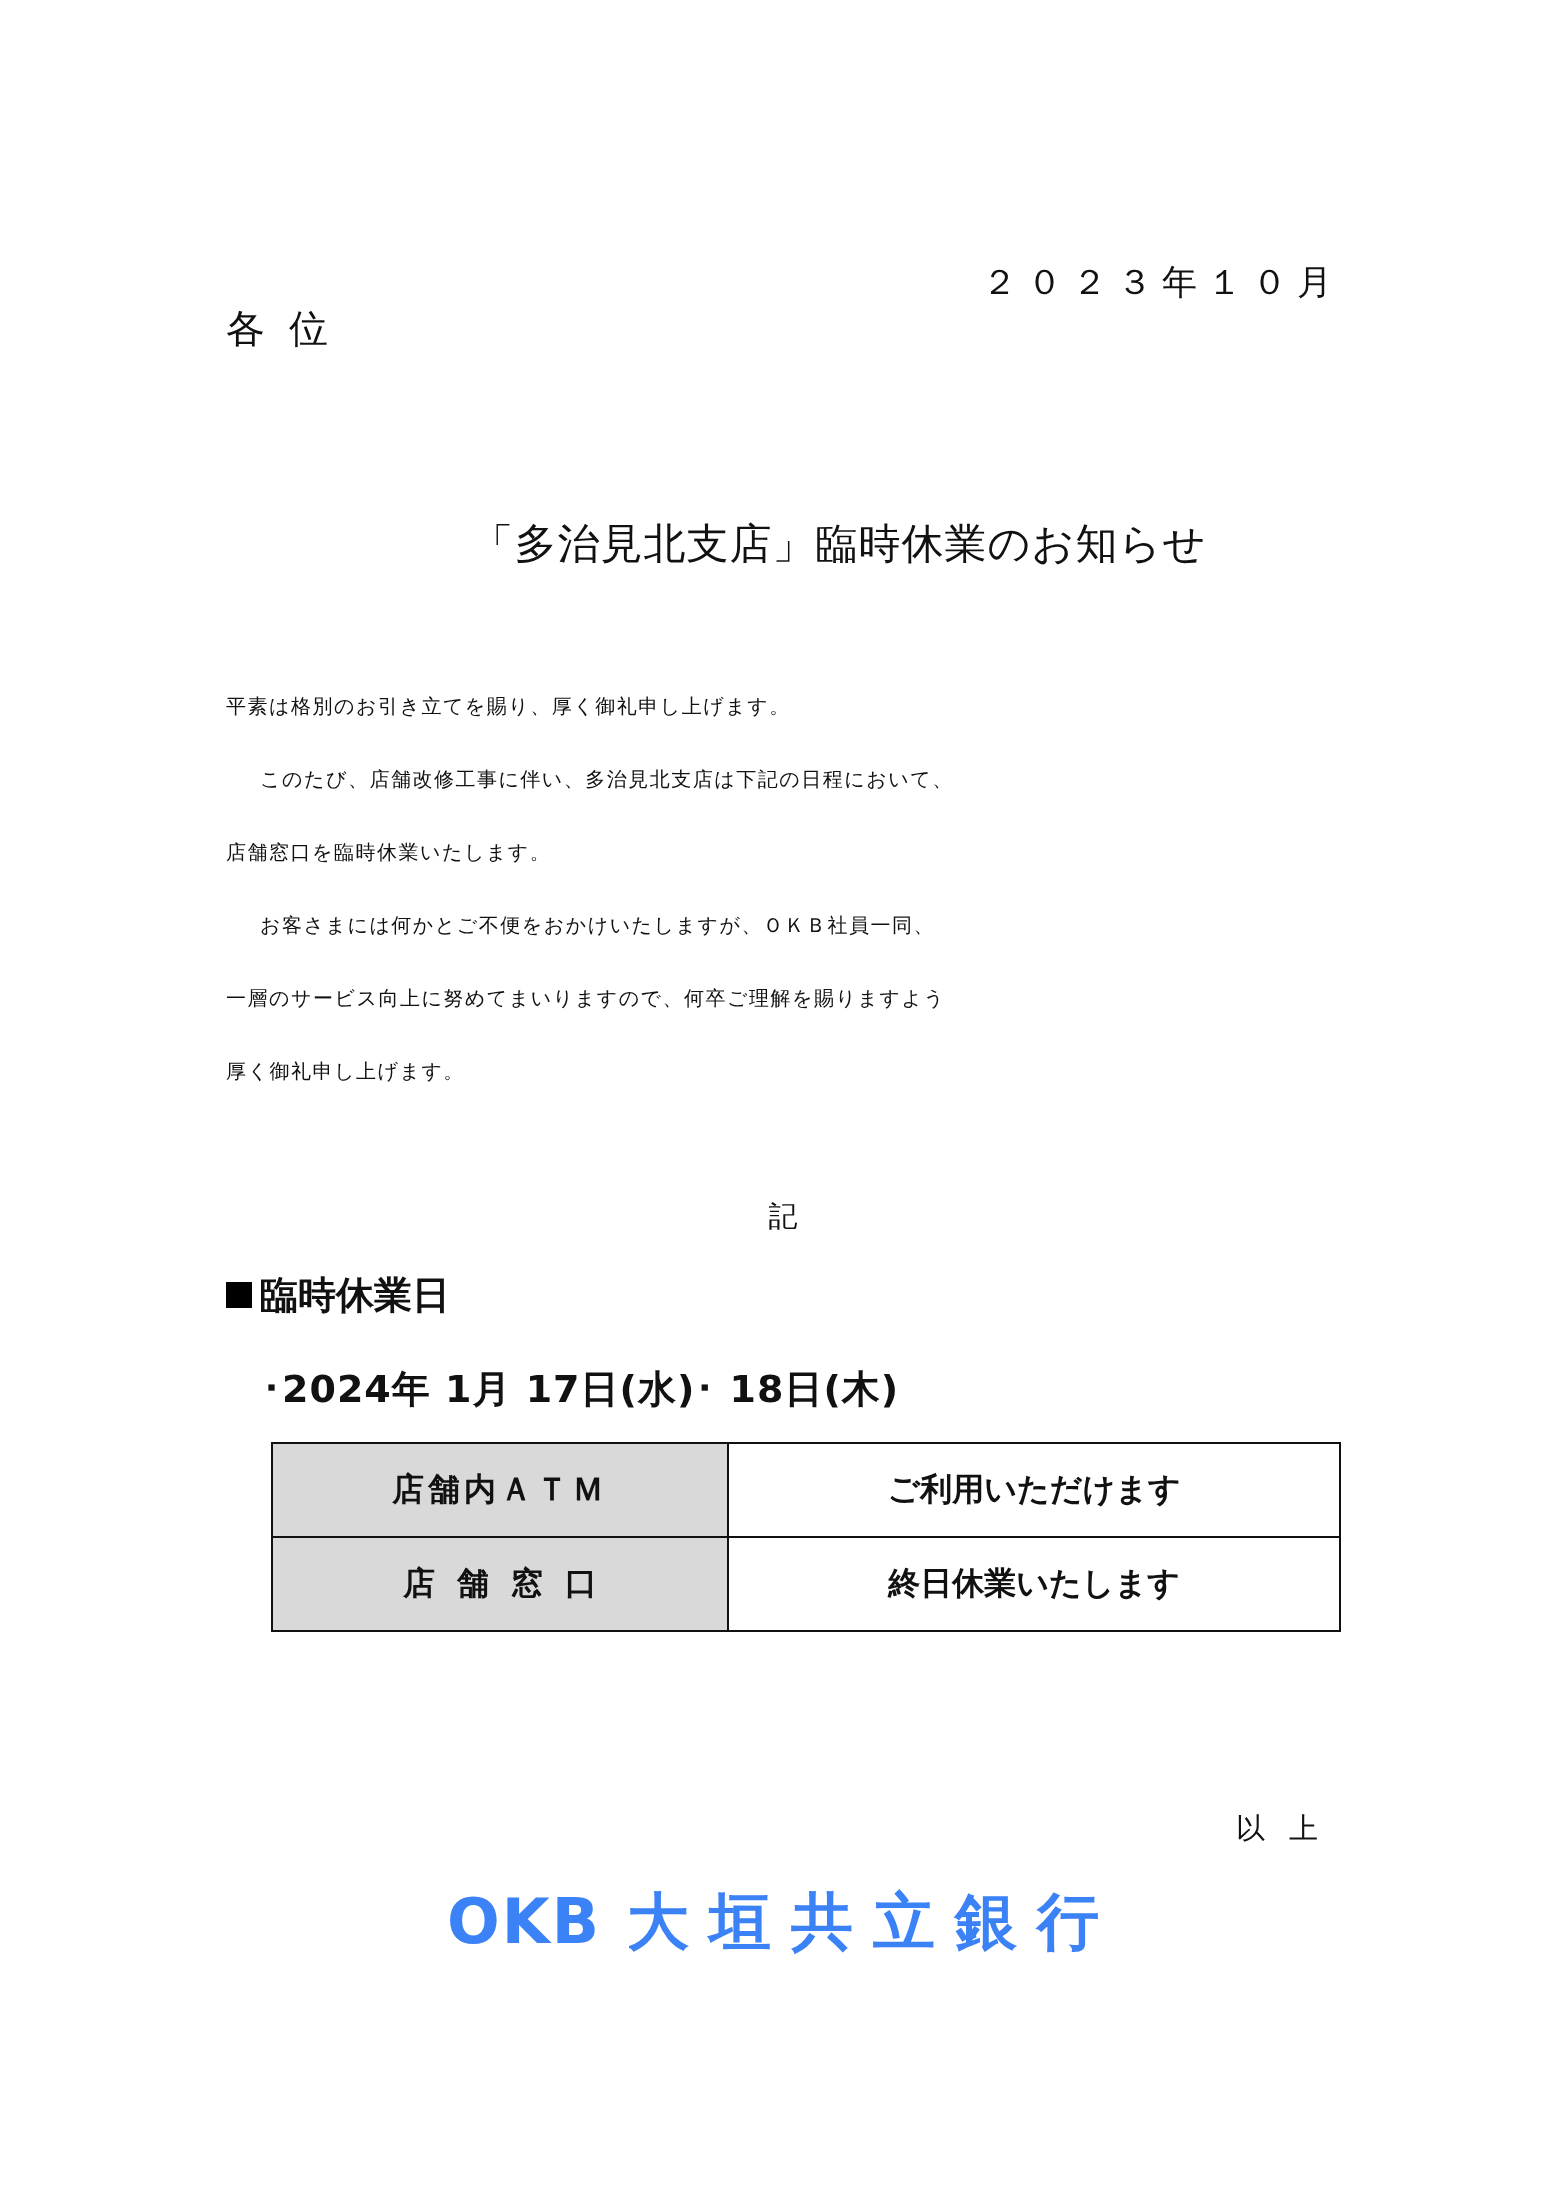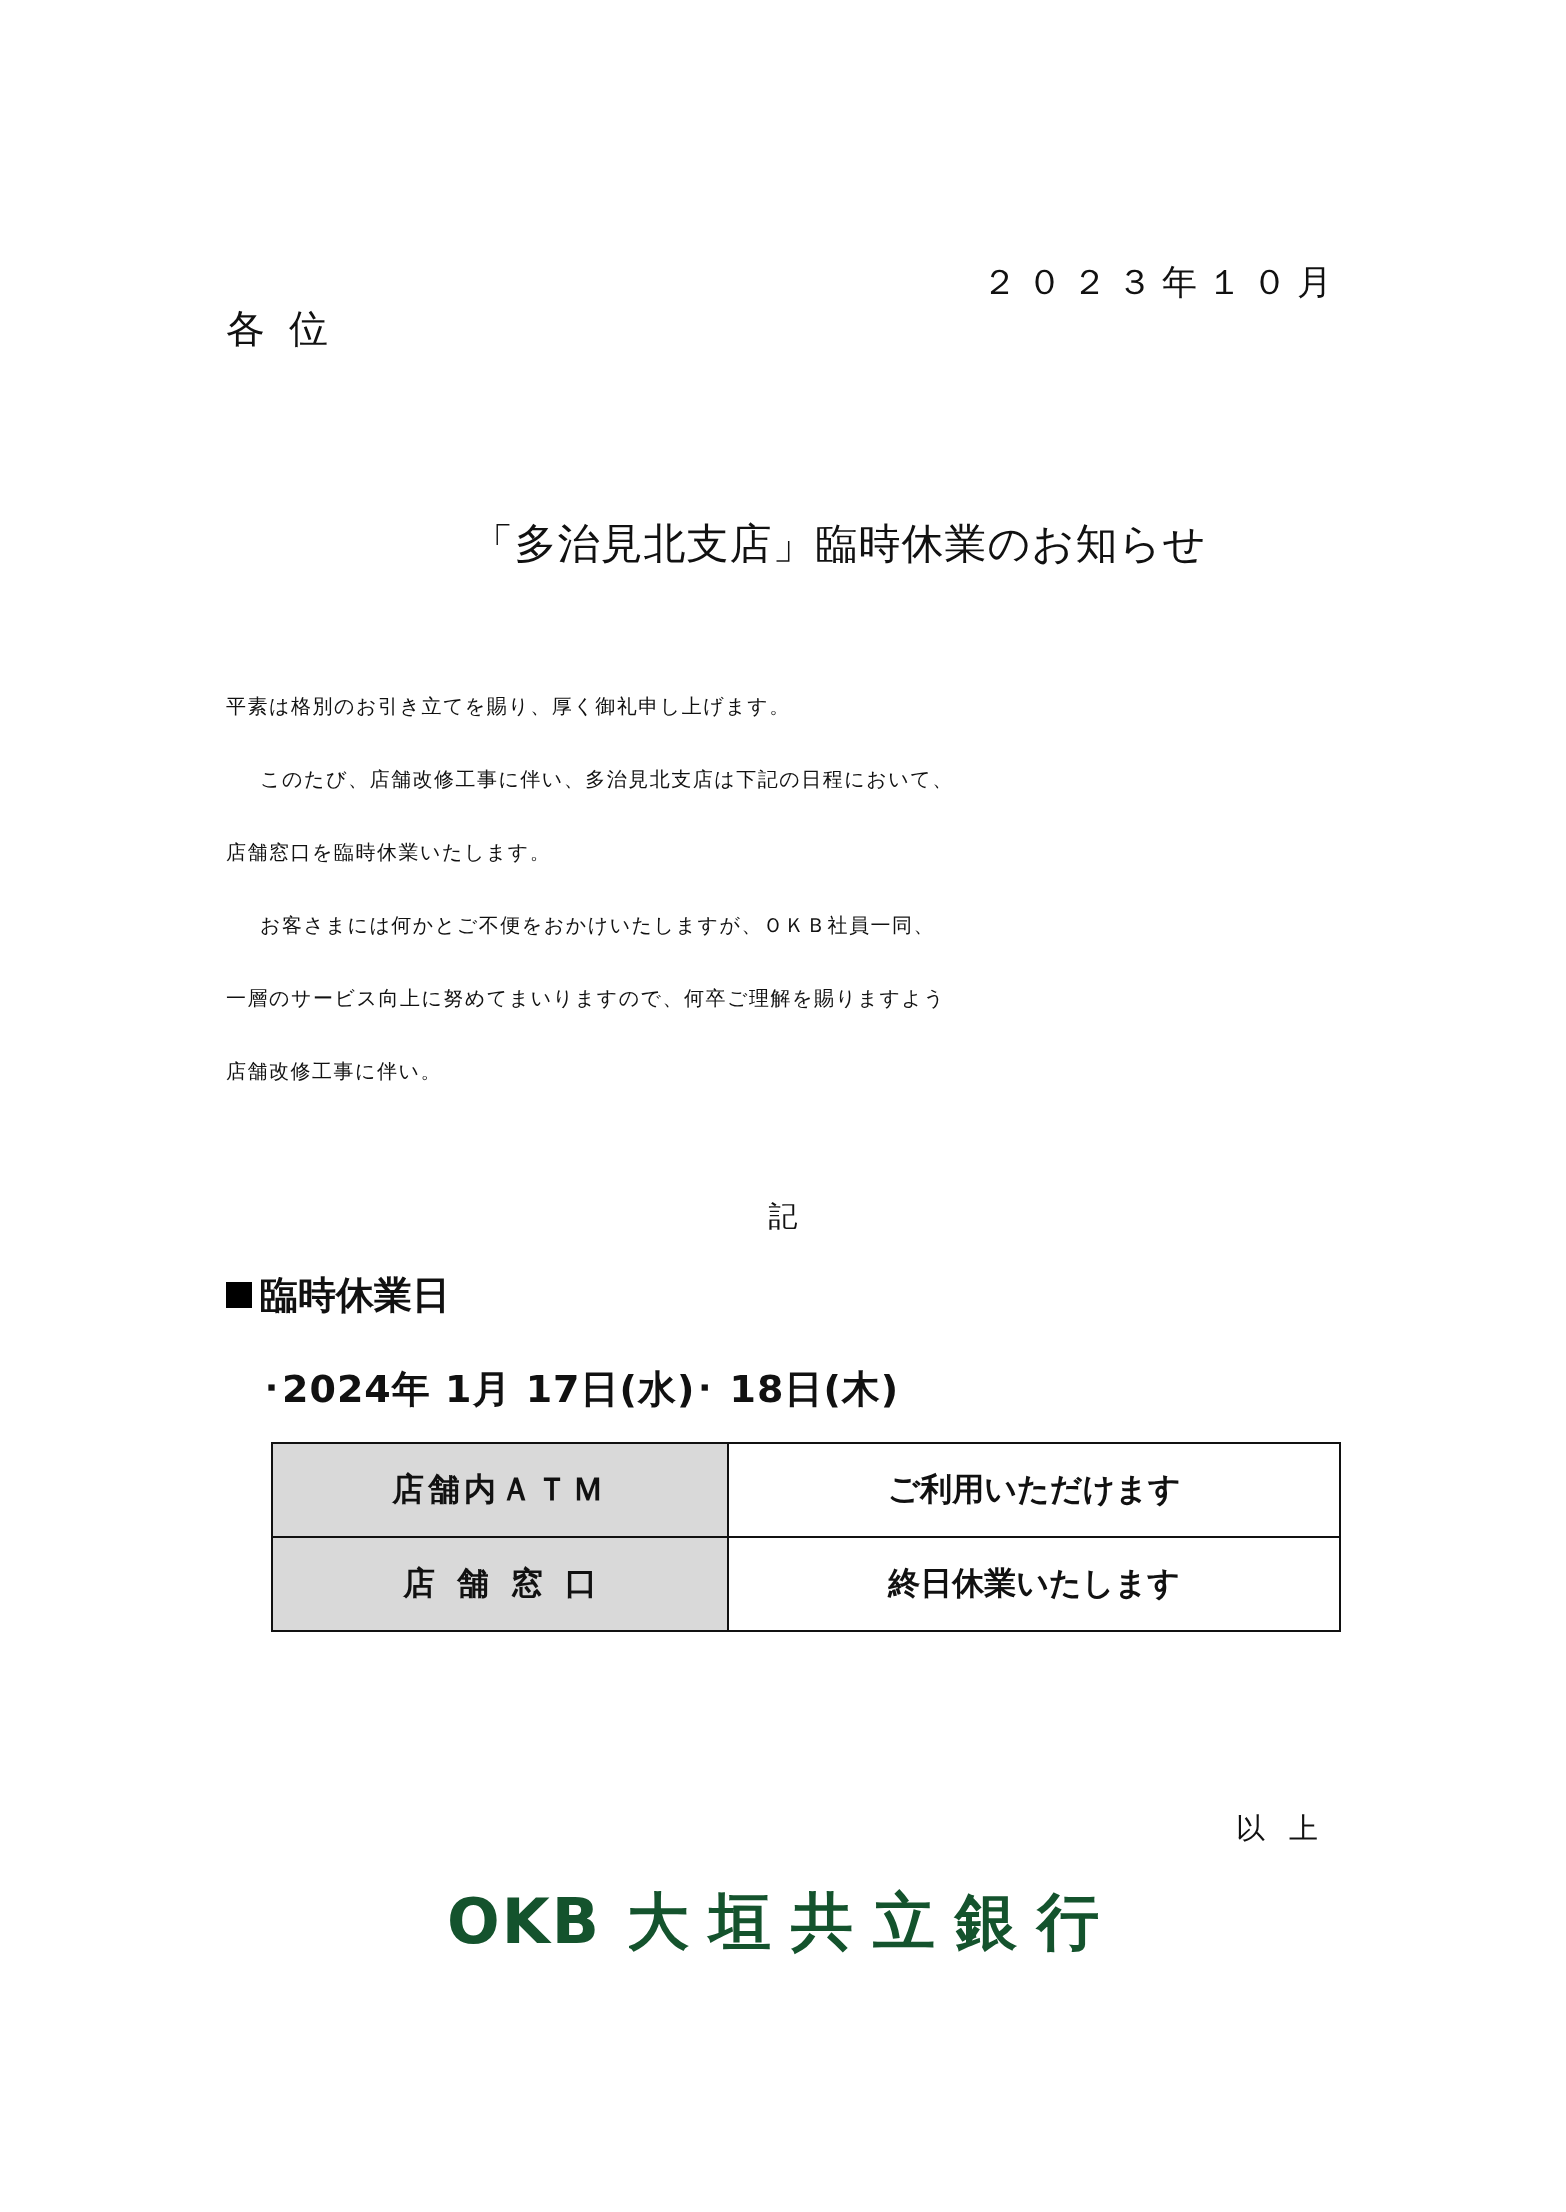--- a/index.html
+++ b/index.html
@@ -114,40 +114,40 @@
       line-height: 40px;
     }
     .logo {
       left: 0;
       width: 1566px;
       text-align: center;
       top: 1884px;
       font-size: 62px;
       line-height: 76px;
       font-weight: bold;
-      color: #14532d;
+      color: #3b82f6;
       font-family: "DejaVu Sans", "Liberation Sans", sans-serif;
     }
     .logo .logo-en { letter-spacing: 2px; margin-right: 26px; }
     .logo .logo-jp { letter-spacing: 20px; }
   </style>
 </head>
 <body>
 
 <div class="abs date">２０２３年１０月</div>
 <div class="abs addressee">各位</div>
 
 <div class="abs title">「多治見北支店」臨時休業のお知らせ</div>
 
 <div class="abs body-line" style="top:686px;">平素は格別のお引き立てを賜り、厚く御礼申し上げます。</div>
 <div class="abs body-line indent" style="top:759px;">このたび、店舗改修工事に伴い、多治見北支店は下記の日程において、</div>
 <div class="abs body-line" style="top:832px;">店舗窓口を臨時休業いたします。</div>
 <div class="abs body-line indent" style="top:905px;">お客さまには何かとご不便をおかけいたしますが、ＯＫＢ社員一同、</div>
 <div class="abs body-line" style="top:978px;">一層のサービス向上に努めてまいりますので、何卒ご理解を賜りますよう</div>
-<div class="abs body-line" style="top:1051px;">店舗改修工事に伴い。</div>
+<div class="abs body-line" style="top:1051px;">厚く御礼申し上げます。</div>
 
 <div class="abs ki">記</div>
 
 <div class="abs section-heading">
   <span class="square"></span>
   <span>臨時休業日</span>
 </div>
 
 <div class="abs closure-date">･2024年 1月 17日(水)･ 18日(木)</div>
 

